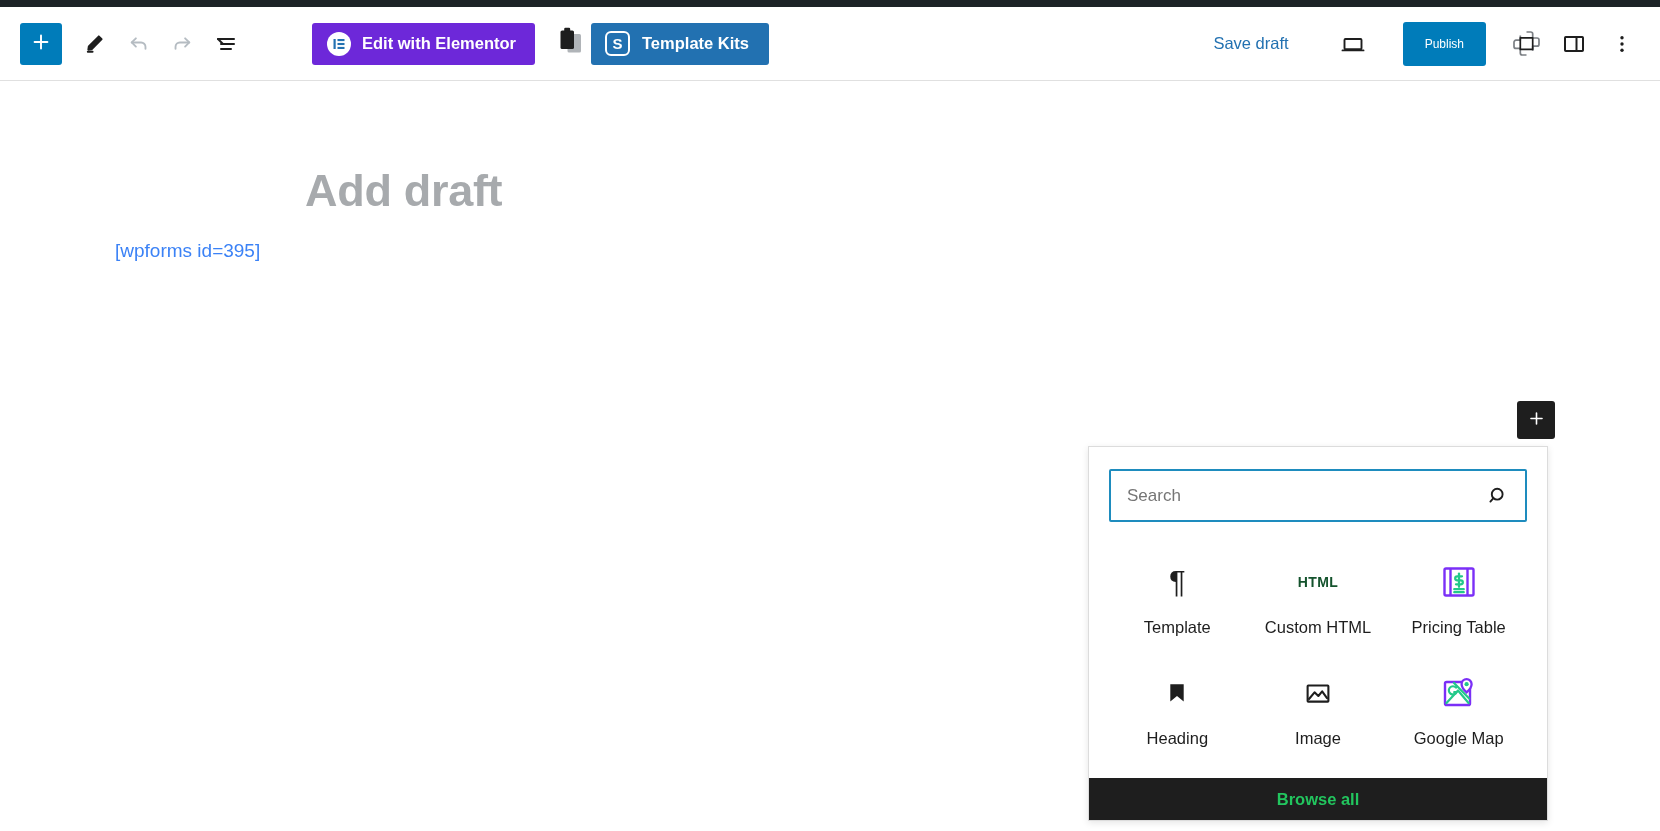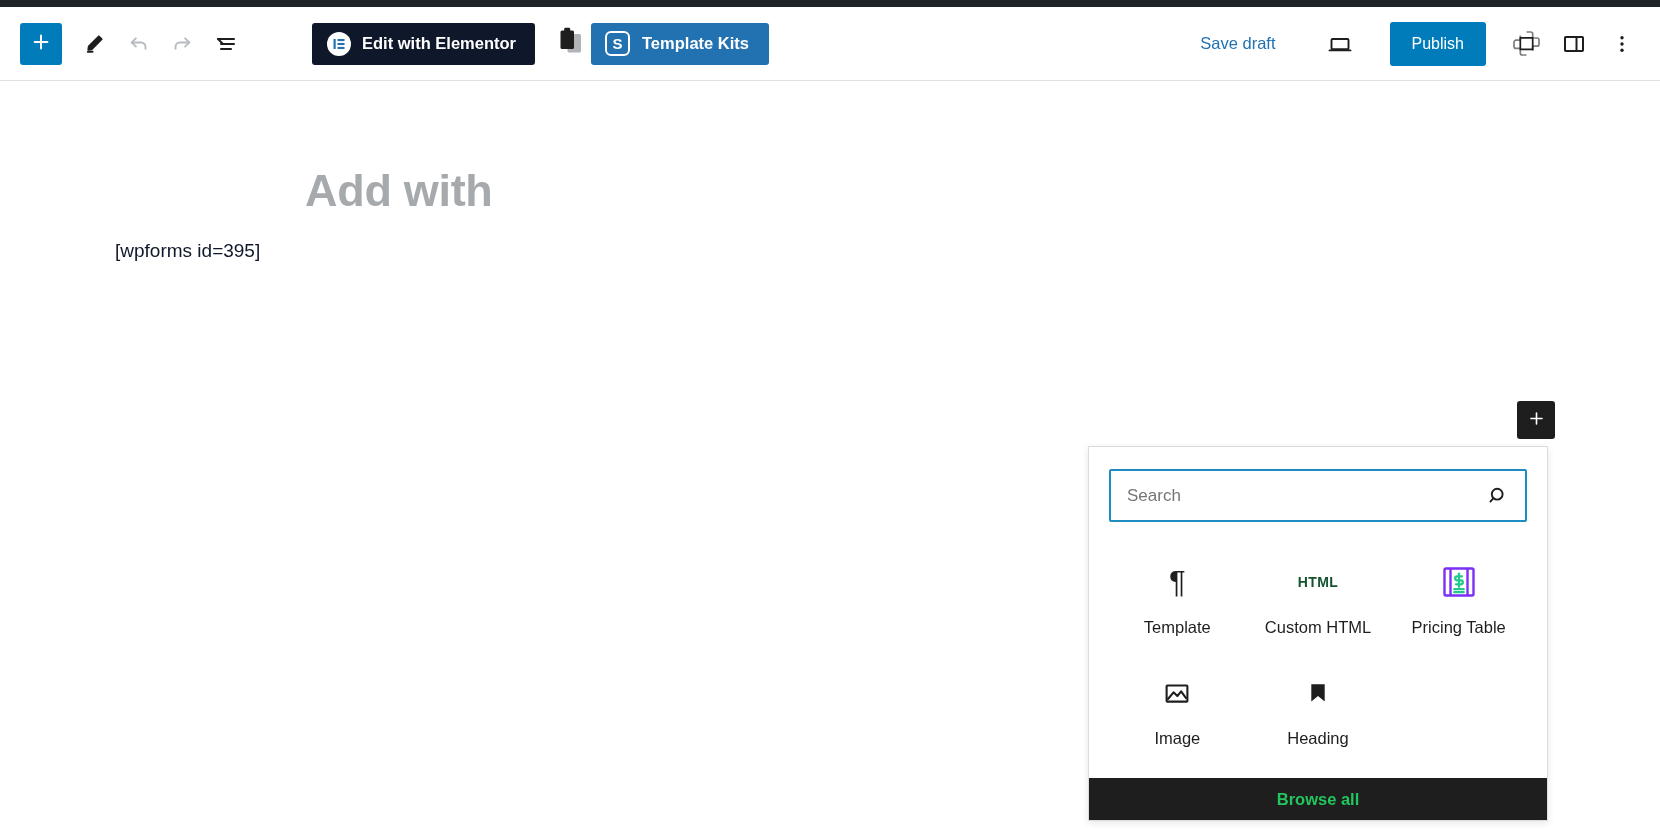--- a/index.html
+++ b/index.html
@@ -46,21 +46,21 @@
     border-radius: 3px;
     display: flex; align-items: center; justify-content: center;
     cursor: pointer; border: none;
     margin-right: 10px;
   }
 
   .icon-gray { color: #b5bcc2; }
 
   .btn-elementor {
     display: flex; align-items: center; gap: 11px;
-    background: #0f172a;
+    background: #6d28d9;
     color: #ffffff;
     border: none; border-radius: 3px;
     height: 42px;
     padding: 0 19px 0 15px;
     font-size: 16.5px;
     font-weight: 600;
     cursor: pointer;
     margin-left: 64px;
     white-space: nowrap;
   }
@@ -108,21 +108,21 @@
     margin-right: 26px;
     white-space: nowrap;
   }
 
   .btn-publish {
     background: #007cba;
     color: #ffffff;
     border: none; border-radius: 3px;
     height: 44px;
     padding: 0 22px;
-    font-size: 16px;
+    font-size: 12px;
     cursor: pointer;
     margin-left: 24px;
     margin-right: 14px;
     white-space: nowrap;
   }
 
   
   .canvas { position: absolute; top: 82px; left: 0; width: 1660px; height: 749px; background: #fff; }
 
   .post-title {
@@ -133,21 +133,21 @@
     color: #a7aaad;
     letter-spacing: -0.3px;
     line-height: 1;
     white-space: nowrap;
   }
 
   .shortcode-block {
     position: absolute;
     left: 115px; top: 158px;
     font-size: 19px;
-    color: #0f172a;
+    color: #3b82f6;
     white-space: nowrap;
   }
 
   
   .dark-inserter {
     position: absolute;
     left: 1517px; top: 319px;
     width: 38px; height: 38px;
     background: #1e1e1e;
     border-radius: 3px;
@@ -366,21 +366,21 @@
             <circle cx="11" cy="17.2" r="1.7"></circle>
           </svg>
         </span>
       </button>
 
     </div>
   </div>
 
   <div class="canvas">
 
-    <div class="post-title">Add with</div>
+    <div class="post-title">Add draft</div>
 
     <div class="shortcode-block">[wpforms id=395]</div>
 
     <div class="dark-inserter">
       <span>
         <svg width="19" height="19" viewBox="0 0 24 24" fill="none" stroke="#ffffff" stroke-width="2" stroke-linecap="round">
           <line x1="12" y1="5" x2="12" y2="19"></line>
           <line x1="5" y1="12" x2="19" y2="12"></line>
         </svg>
       </span>
@@ -424,37 +424,50 @@
               <line x1="21" y1="12.6" x2="21" y2="25.8" stroke="#22c98a" stroke-width="2.3" stroke-linecap="round"></line>
               <line x1="16.2" y1="28.2" x2="25.8" y2="28.2" stroke="#22c98a" stroke-width="2.2" stroke-linecap="round"></line>
               <line x1="16.2" y1="31.2" x2="25.8" y2="31.2" stroke="#22c98a" stroke-width="2.2" stroke-linecap="round"></line>
             </svg>
           </span>
           <span class="qi-label">Pricing Table</span>
         </div>
 
         <div class="qi-cell">
           <span class="qi-icon">
+            <svg width="30" height="30" viewBox="0 0 26 26" fill="#1e1e1e">
+              <path d="M7.2 5.5 H18.8 V20.3 L13 15.6 L7.2 20.3 Z"></path>
+            </svg>
+          </span>
+          <span class="qi-label">Heading</span>
+        </div>
+
+        <div class="qi-cell">
+          <span class="qi-icon">
             <svg width="30" height="30" viewBox="0 0 26 26" fill="none" stroke="#1e1e1e" stroke-width="1.8" stroke-linejoin="round">
               <rect x="4" y="6.5" width="18" height="14" rx="0.6"></rect>
               <path d="M5.2 18.2 L10 12.4 L13.3 15.6 L16.6 11.6 L20.8 17.4" stroke-linecap="round"></path>
             </svg>
           </span>
           <span class="qi-label">Image</span>
         </div>
 
         <div class="qi-cell">
           <span class="qi-icon">
-            <svg width="30" height="30" viewBox="0 0 26 26" fill="#1e1e1e">
-              <path d="M7.2 5.5 H18.8 V20.3 L13 15.6 L7.2 20.3 Z"></path>
+            <svg width="42" height="42" viewBox="0 0 42 42" fill="none">
+              <rect x="7" y="10" width="25" height="23" rx="1.6" stroke="#7b2ff7" stroke-width="2.4"></rect>
+              <path d="M7.8 31.8 L20 18.5 L31.2 31.8" stroke="#22c98a" stroke-width="2.2" stroke-linejoin="round"></path>
+              <path d="M16 11 L31.2 26.5" stroke="#22c98a" stroke-width="2.2" stroke-linecap="round"></path>
+              <path d="M18 15.6 a4.1 4.1 0 1 0 0.6 4.6 h-2.4" stroke="#22c98a" stroke-width="2.2" stroke-linecap="round" stroke-linejoin="round"></path>
+              <path d="M28.6 7.2 a5 5 0 0 1 5 5 c0 3.6 -5 8.2 -5 8.2 s-5 -4.6 -5 -8.2 a5 5 0 0 1 5 -5 z" stroke="#7b2ff7" stroke-width="2.3" fill="#ffffff"></path>
+              <circle cx="28.6" cy="12.2" r="2.1" fill="#22c98a"></circle>
             </svg>
           </span>
-          <span class="qi-label">Heading</span>
-        </div>
-
+          <span class="qi-label">Google Map</span>
+        </div>
 
       </div>
 
       <div class="qi-footer">Browse all</div>
 
     </div>
 
   </div>
 </div>
 

